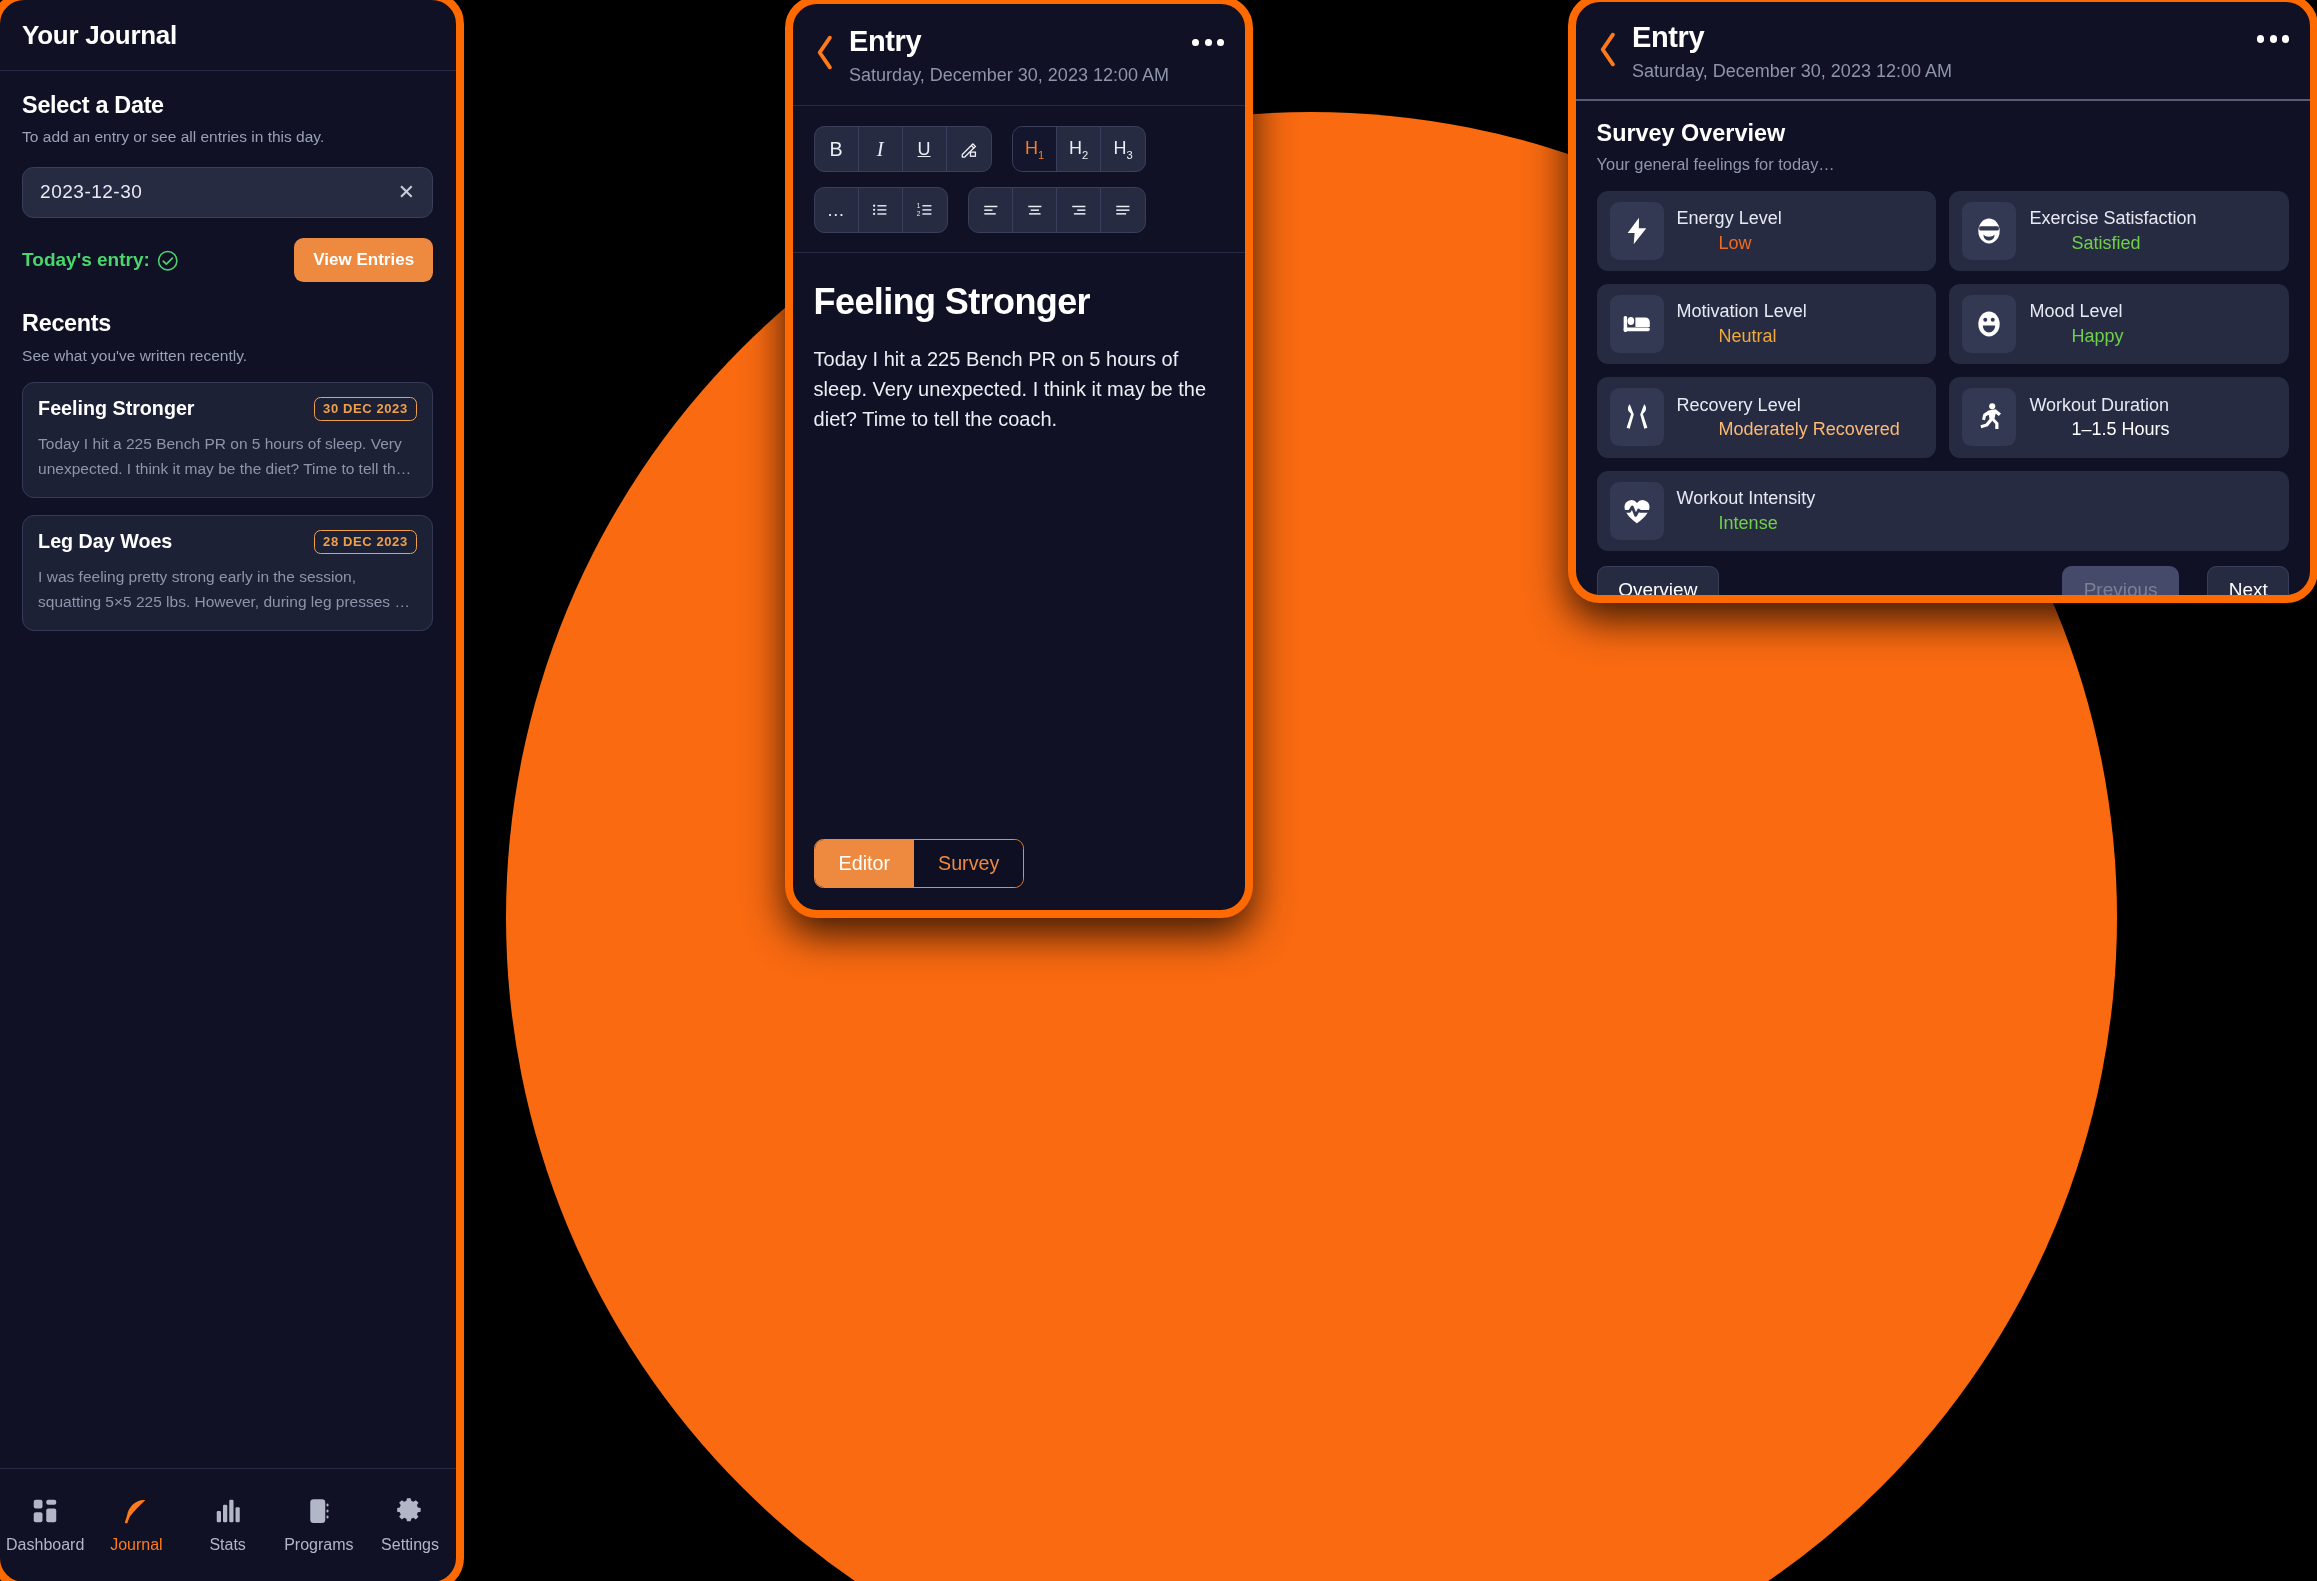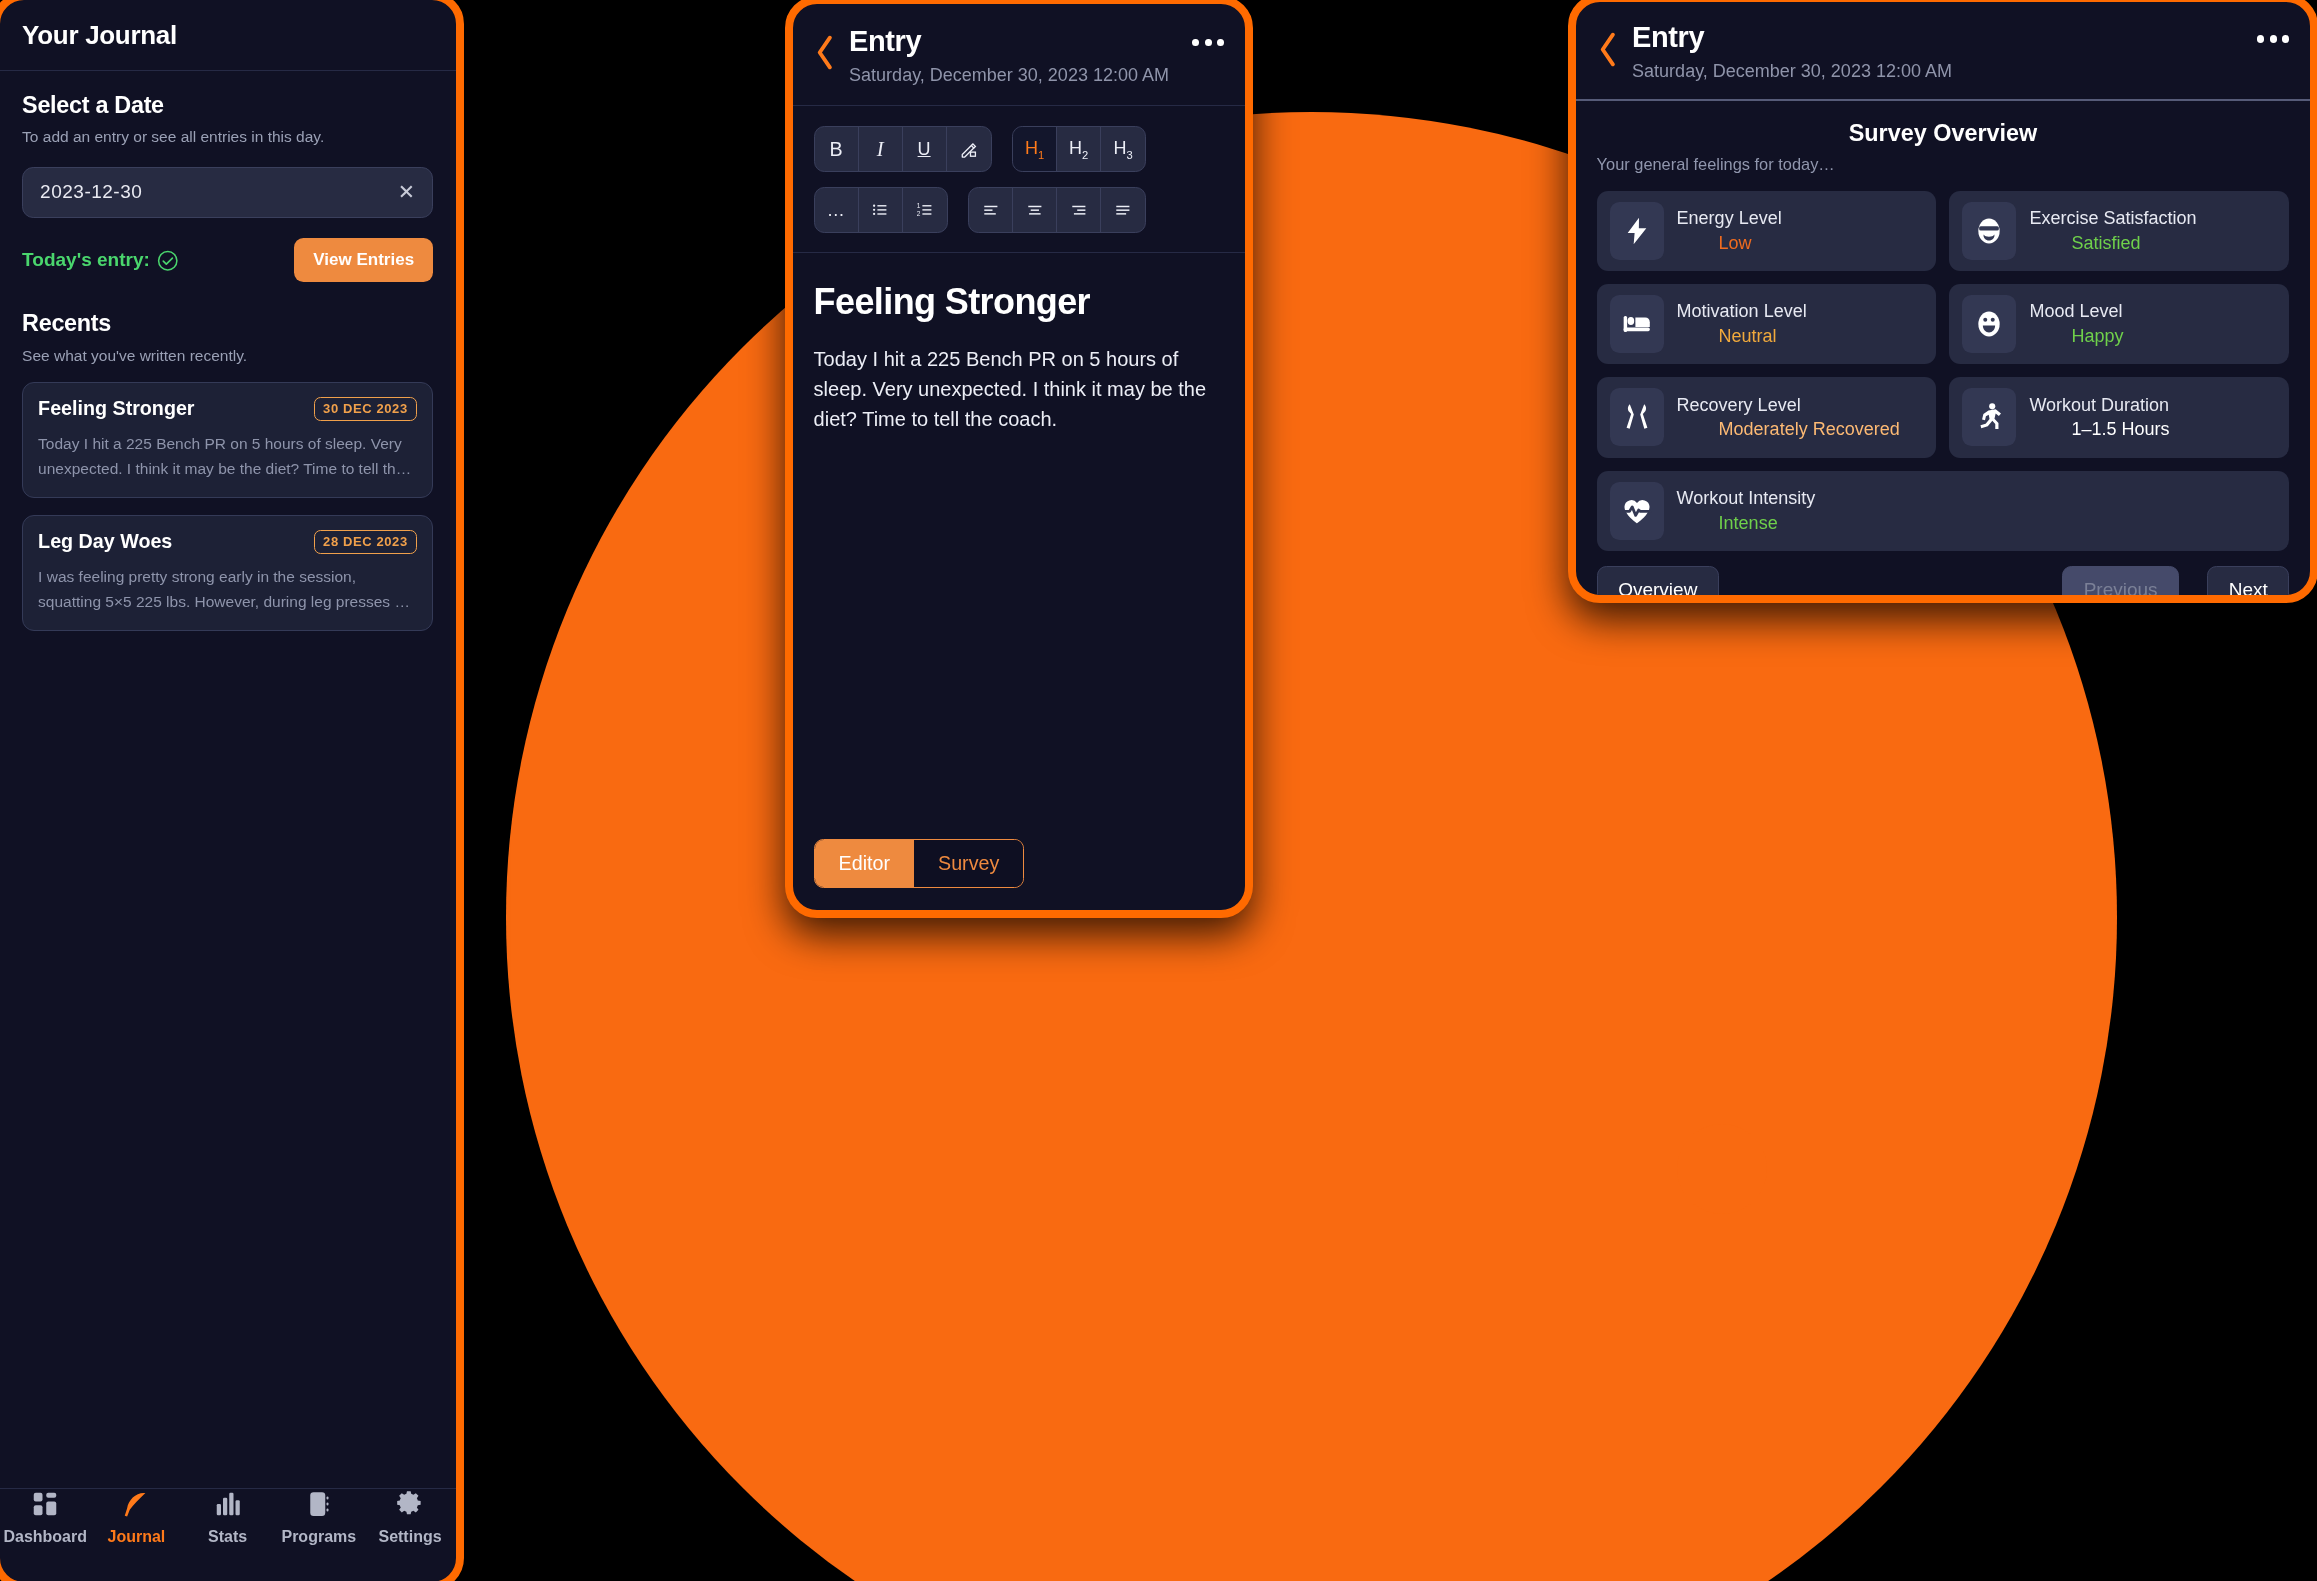--- a/index.html
+++ b/index.html
@@ -65,21 +65,21 @@
   }
   .entry-top { display: flex; align-items: center; justify-content: space-between; gap: 9.4px; }
   .entry-title { font-size: 19.7px; font-weight: 700; color: #ffffff; }
   .entry-date {
     font-size: 13px; font-weight: 700; color: #f0a04b; letter-spacing: 0.6px;
     border: 0.9px solid #f0a04b; border-radius: 6.6px; padding: 3.7px 8.4px; white-space: nowrap;
   }
   .entry-snip { margin-top: 9.4px; font-size: 15.5px; line-height: 1.62; color: #8e94ab;
                 display: -webkit-box; -webkit-line-clamp: 2; -webkit-box-orient: vertical; overflow: hidden; }
 
-  .tabbar { border-top: 0.9px solid #262a45; height: 94px; display: flex; align-items: flex-start; font-weight: bold; }
+  .tabbar { border-top: 0.9px solid #262a45; height: 114px; display: flex; align-items: center; }
   .tab { flex: 1; display: flex; flex-direction: column; align-items: center; gap: 9.4px; cursor: pointer; }
   .tab-label { font-size: 16px; color: #b2b6c6; }
   .tab.active .tab-label { color: #ff7a1a; }
   .tab-icon { width: 30px; height: 30px; display: block; }
 
   
   #panel-editor { left: 785px; top: -3.7px; width: 468px; height: 922px;
                   display: flex; flex-direction: column; }
   .e-header { padding: 20.6px 20.6px 19px 20.6px; border-bottom: 0.9px solid #262a45; display: flex; gap: 13px; }
   .back-chevron { width: 22.5px; height: 37px; flex: 0 0 auto; margin-top: 9.4px; }
@@ -110,21 +110,21 @@
   .segmented { display: flex; border: 0.9px solid #ee8a3f; border-radius: 9.4px; overflow: hidden; }
   .seg { padding: 12px 24px; font-size: 19.7px; cursor: pointer; }
   .seg.active { background: #ee8a3f; color: #ffffff; font-weight: 400; }
   .seg.idle { background: #0e0f22; color: #ee8a3f; }
 
   
   #panel-survey { left: 1568px; top: -5.6px; width: 750px; height: 609px;
                   display: flex; flex-direction: column; }
   .s-header { padding: 19px 20.6px 17px 20.6px; border-bottom: 2.8px solid #565b78; display: flex; gap: 13px; }
   .s-body { flex: 1; padding: 19px 20.6px 0 20.6px; }
-  .s-title { font-size: 23.4px; font-weight: 700; color: #fff; text-align: center; }
+  .s-title { font-size: 23.4px; font-weight: 700; color: #fff; }
   .s-sub { margin-top: 7.5px; font-size: 16.4px; color: #9096ad; }
 
   .grid { margin-top: 17px; display: flex; flex-wrap: wrap; gap: 13px 13px; }
   .scard { background: #272b42; border-radius: 11.2px; padding: 11.2px 13px; display: flex; gap: 13px; align-items: center; }
   .w-half { width: calc(50% - 6.6px); }
   .w-full { width: 100%; }
   .sicon { width: 54px; height: 58px; border-radius: 9.4px; background: #333853;
            display: flex; align-items: center; justify-content: center; flex: 0 0 auto; }
   .sicon svg { width: 32px; height: 32px; fill: #ffffff; }
   .stext { min-width: 0; }

